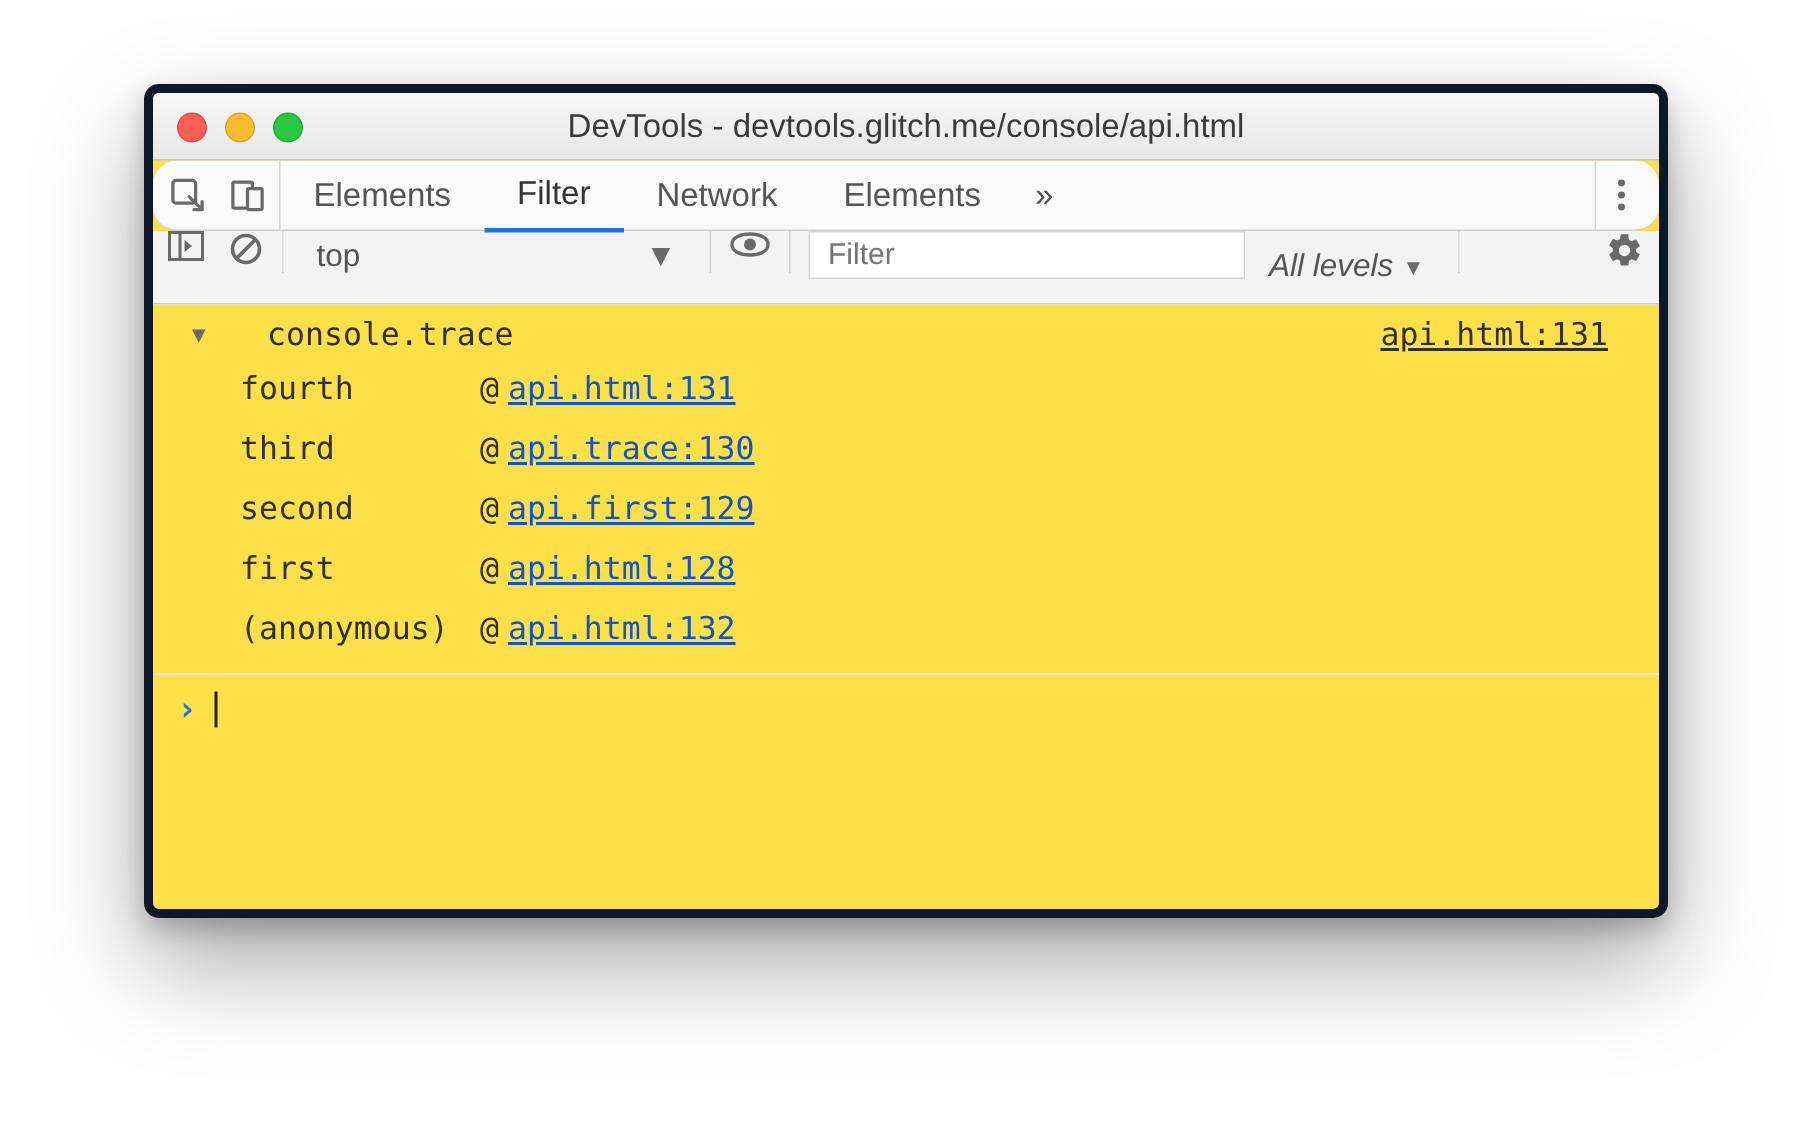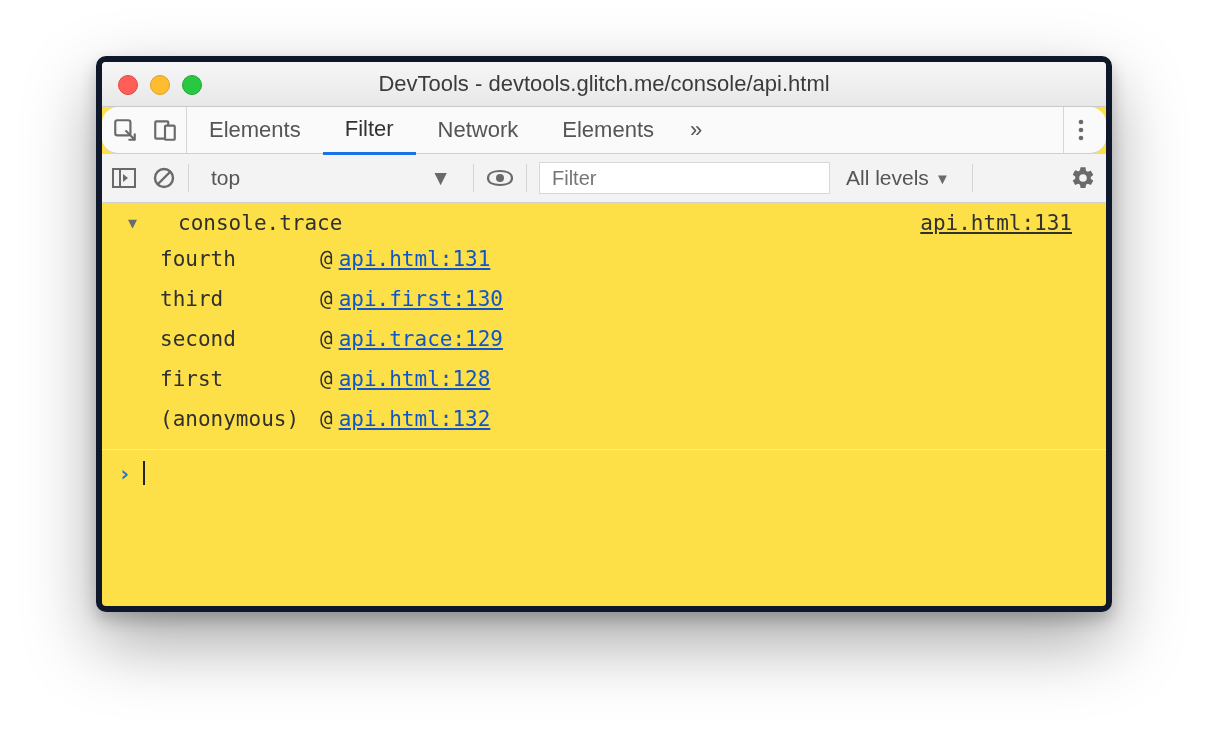--- a/index.html
+++ b/index.html
@@ -35,28 +35,28 @@
     font-size:22px;color:#555;cursor:pointer;}
   .tabs .tab.active{color:#333;border-bottom:3px solid #1a73e8;}
   .tabs .chev{font-size:22px;color:#555;padding:0 14px;cursor:pointer;}
   .tabs .spacer{flex:1;}
   .tabs .kebab{border-left:1px solid #d6d6d6;height:100%;display:flex;align-items:center;
     padding:0 14px;color:#555;font-size:22px;cursor:pointer;}
 
   
   .toolbar{
     height:48px;background:#f3f3f3;border-bottom:1px solid #d0d0d0;
-    display:flex;align-items:center;padding:0 10px;gap:6px;font-size:21px;color:#555;
+    display:flex;padding:0 10px;gap:6px;font-size:21px;color:#555;
   }
   .toolbar .sep{width:1px;height:28px;background:#d4d4d4;margin:0 6px;}
   .context-dd{flex:0 0 240px;height:34px;display:flex;align-items:center;
     justify-content:space-between;padding:0 10px;cursor:pointer;}
   .filter-input{flex:0 0 190px;height:32px;background:#fff;border:1px solid #d7d7d7;
     font-size:20px;color:#8a8a8a;padding:0 12px;box-sizing:border-box;}
-  .levels-dd{display:flex;align-items:center;gap:6px;cursor:pointer;padding:0 10px;}
+  .levels-dd{display:flex;align-items:center;gap:6px;cursor:pointer;padding:0 10px;font-style:italic;}
   .gear{margin-left:auto;cursor:pointer;color:#6a6a6a;}
 
   .icon-line{display:inline-block;}
 
   
   .console-body{padding:6px 0 0 0;font-family:Menlo,Consolas,monospace;font-size:21px;
     color:#303030;}
   .trace-header{display:flex;align-items:center;padding:2px 16px 4px 26px;}
   .disclosure{display:inline-block;margin-right:6px;color:#6b6b6b;font-size:15px;}
   .trace-label{color:#303030;margin-left:35px;}
@@ -176,26 +176,26 @@
 
     <div class="stack">
       <div class="stack-row">
         <span class="fn">fourth</span>
         <span class="at">@</span>
         <span class="src-link">api.html:131</span>
       </div>
       <div class="stack-row">
         <span class="fn">third</span>
         <span class="at">@</span>
-        <span class="src-link">api.first:130</span>
+        <span class="src-link">api.trace:130</span>
       </div>
       <div class="stack-row">
         <span class="fn">second</span>
         <span class="at">@</span>
-        <span class="src-link">api.trace:129</span>
+        <span class="src-link">api.first:129</span>
       </div>
       <div class="stack-row">
         <span class="fn">first</span>
         <span class="at">@</span>
         <span class="src-link">api.html:128</span>
       </div>
       <div class="stack-row">
         <span class="fn">(anonymous)</span>
         <span class="at">@</span>
         <span class="src-link">api.html:132</span>

